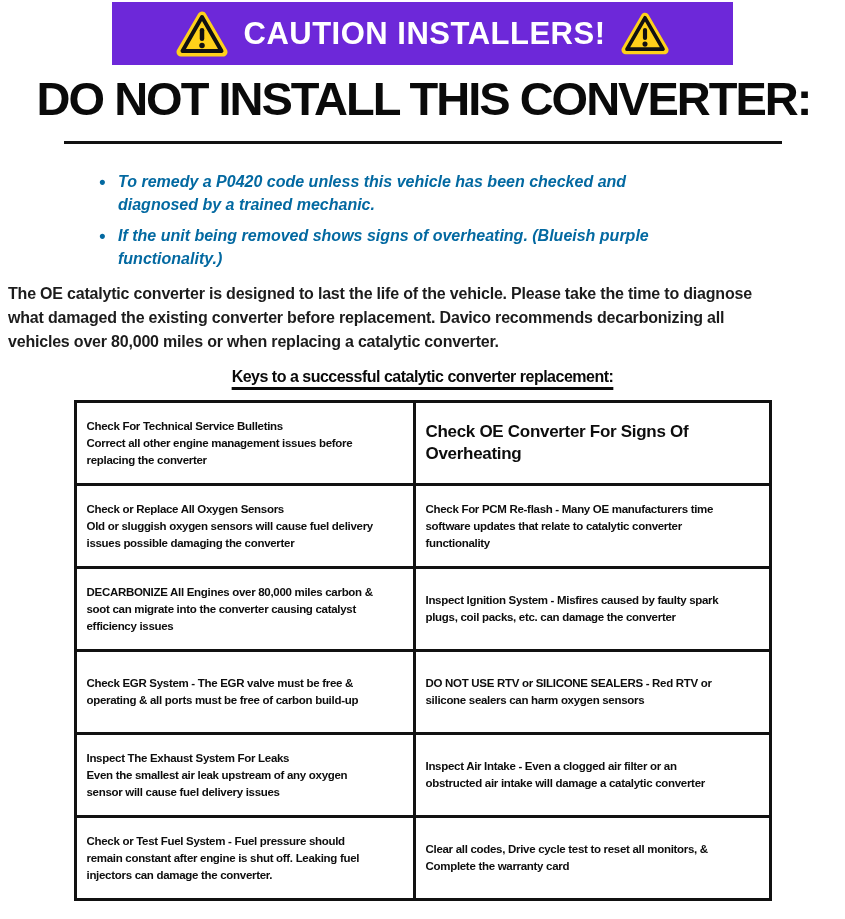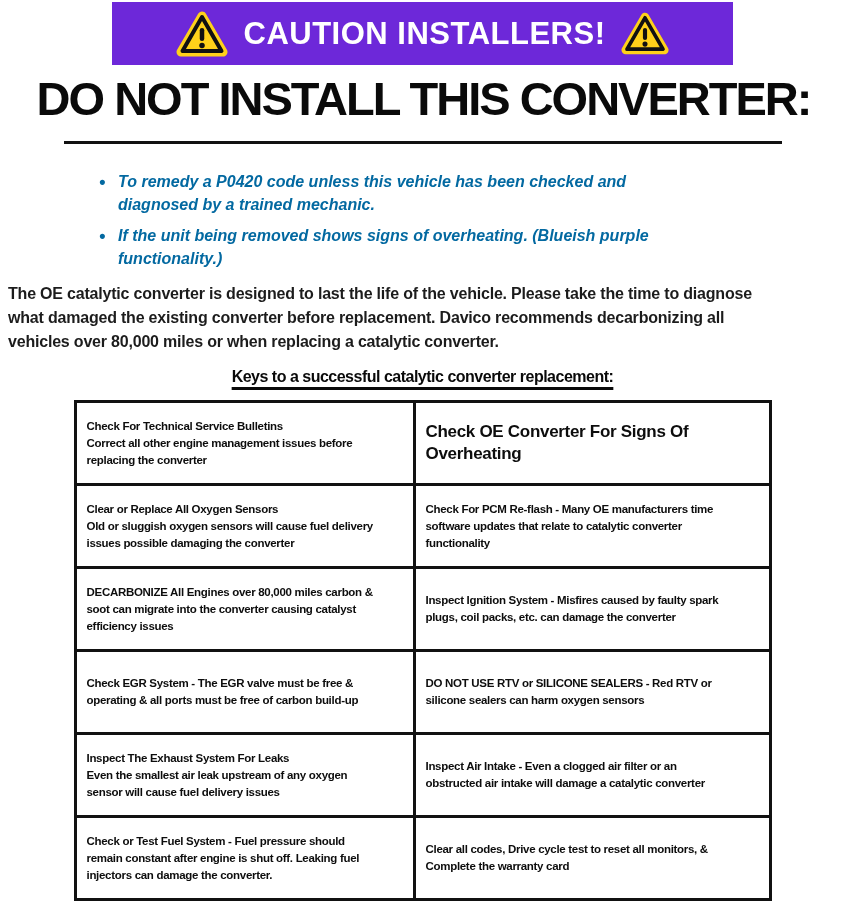--- a/index.html
+++ b/index.html
@@ -172,21 +172,21 @@
     <col class="c-right">
   </colgroup>
   <tbody>
     <tr>
       <td>Check For Technical Service Bulletins
 Correct all other engine management issues before
 replacing the converter</td>
       <td>Check OE Converter For Signs Of Overheating</td>
     </tr>
     <tr>
-      <td>Clear or Replace All Oxygen Sensors
+      <td>Check or Replace All Oxygen Sensors
 Old or sluggish oxygen sensors will cause fuel delivery
 issues possible damaging the converter</td>
       <td>Check For PCM Re-flash - Many OE manufacturers time
 software updates that relate to catalytic converter
 functionality</td>
     </tr>
     <tr>
       <td>DECARBONIZE All Engines over 80,000 miles carbon &amp;
 soot can migrate into the converter causing catalyst
 efficiency issues</td>

